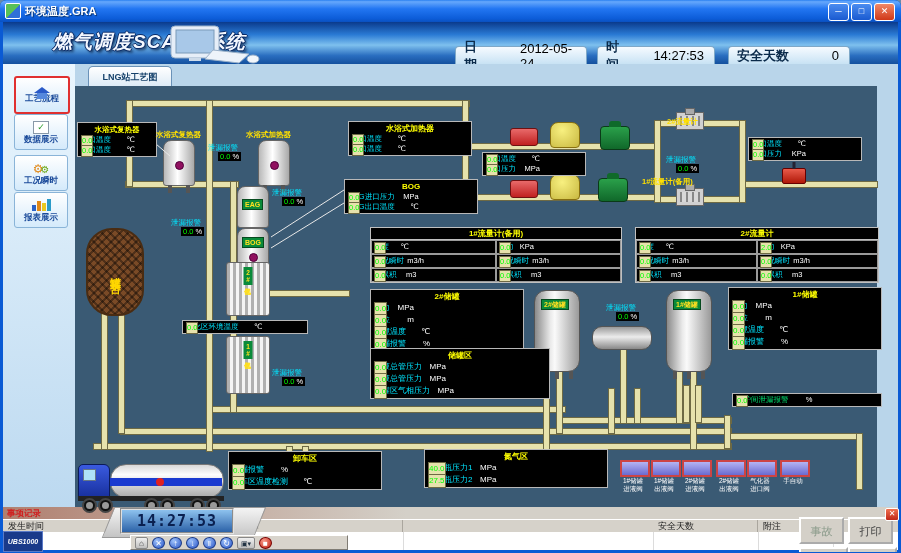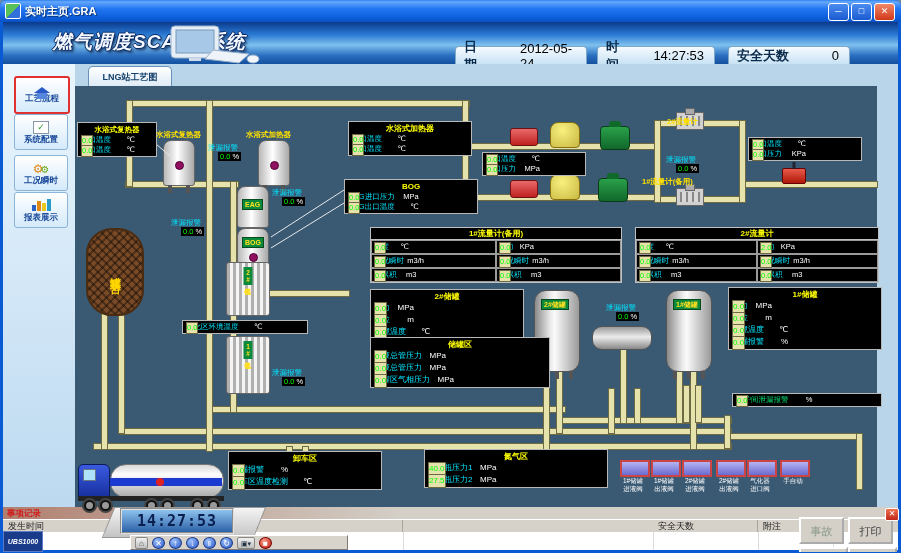--- a/index.html
+++ b/index.html
@@ -134,21 +134,21 @@
      border:1px solid #fff;border-radius:2px;color:#fff;font-size:8px;line-height:10px;text-align:center;cursor:pointer;}
   svg.lines{position:absolute;left:0;top:0;z-index:4;pointer-events:none;}
 </style>
 </head>
 <body>
 
 <div id="stage">
 
   <div class="titlebar">
     <div class="wicon"></div>
-    <div class="wtitle">实时主页.GRA</div>
+    <div class="wtitle">环境温度.GRA</div>
     <div class="wbtns">
       <div class="wb">─</div>
       <div class="wb">□</div>
       <div class="wb close">✕</div>
     </div>
   </div>
 
   <div class="banner">
     <div class="logo">燃气调度SCADA系统</div>
     <svg style="position:absolute;left:150px;top:2px;" width="110" height="40" viewBox="0 0 110 40">
@@ -174,21 +174,21 @@
 
   <div class="innerbg"></div>
 
   <div class="sidebar">
     <div class="sbtn sel" style="top:12px;">
       <div class="ic-home"></div>
       <div class="slabel">工艺流程</div>
     </div>
     <div class="sbtn" style="top:50px;">
       <div class="ic-check">✓</div>
-      <div class="slabel">系统配置</div>
+      <div class="slabel">数据展示</div>
     </div>
     <div class="sbtn" style="top:91px;">
       <div class="ic-gears"><span class="g1">⚙</span><span class="g2">⚙</span></div>
       <div class="slabel">工况瞬时</div>
     </div>
     <div class="sbtn" style="top:128px;">
       <div class="ic-chart">
         <i style="height:6px;background:#2a62c8;"></i>
           <i style="height:10px;background:#e08818;"></i>
           <i style="height:8px;background:#e8c820;"></i>
@@ -506,21 +506,21 @@
           <span class="pv">0.0</span>
           <span class="pu">℃</span>
         </div>
         <div class="prow">
           <span class="pl">泄漏报警</span>
           <span class="pv">0.0</span>
           <span class="pu">%</span>
         </div>
       </div>
   </div>
-  <div class="spanel lg" style="left:370px;top:337px;width:172px;">
+  <div class="spanel lg" style="left:370px;top:348px;width:172px;">
     <div class="ptitle">储罐区</div>
     <div>
         <div class="prow">
           <span class="pl">进液总管压力</span>
           <span class="pv">0.0</span>
           <span class="pu">MPa</span>
         </div>
         <div class="prow">
           <span class="pl">出液总管压力</span>
           <span class="pv">0.0</span>

